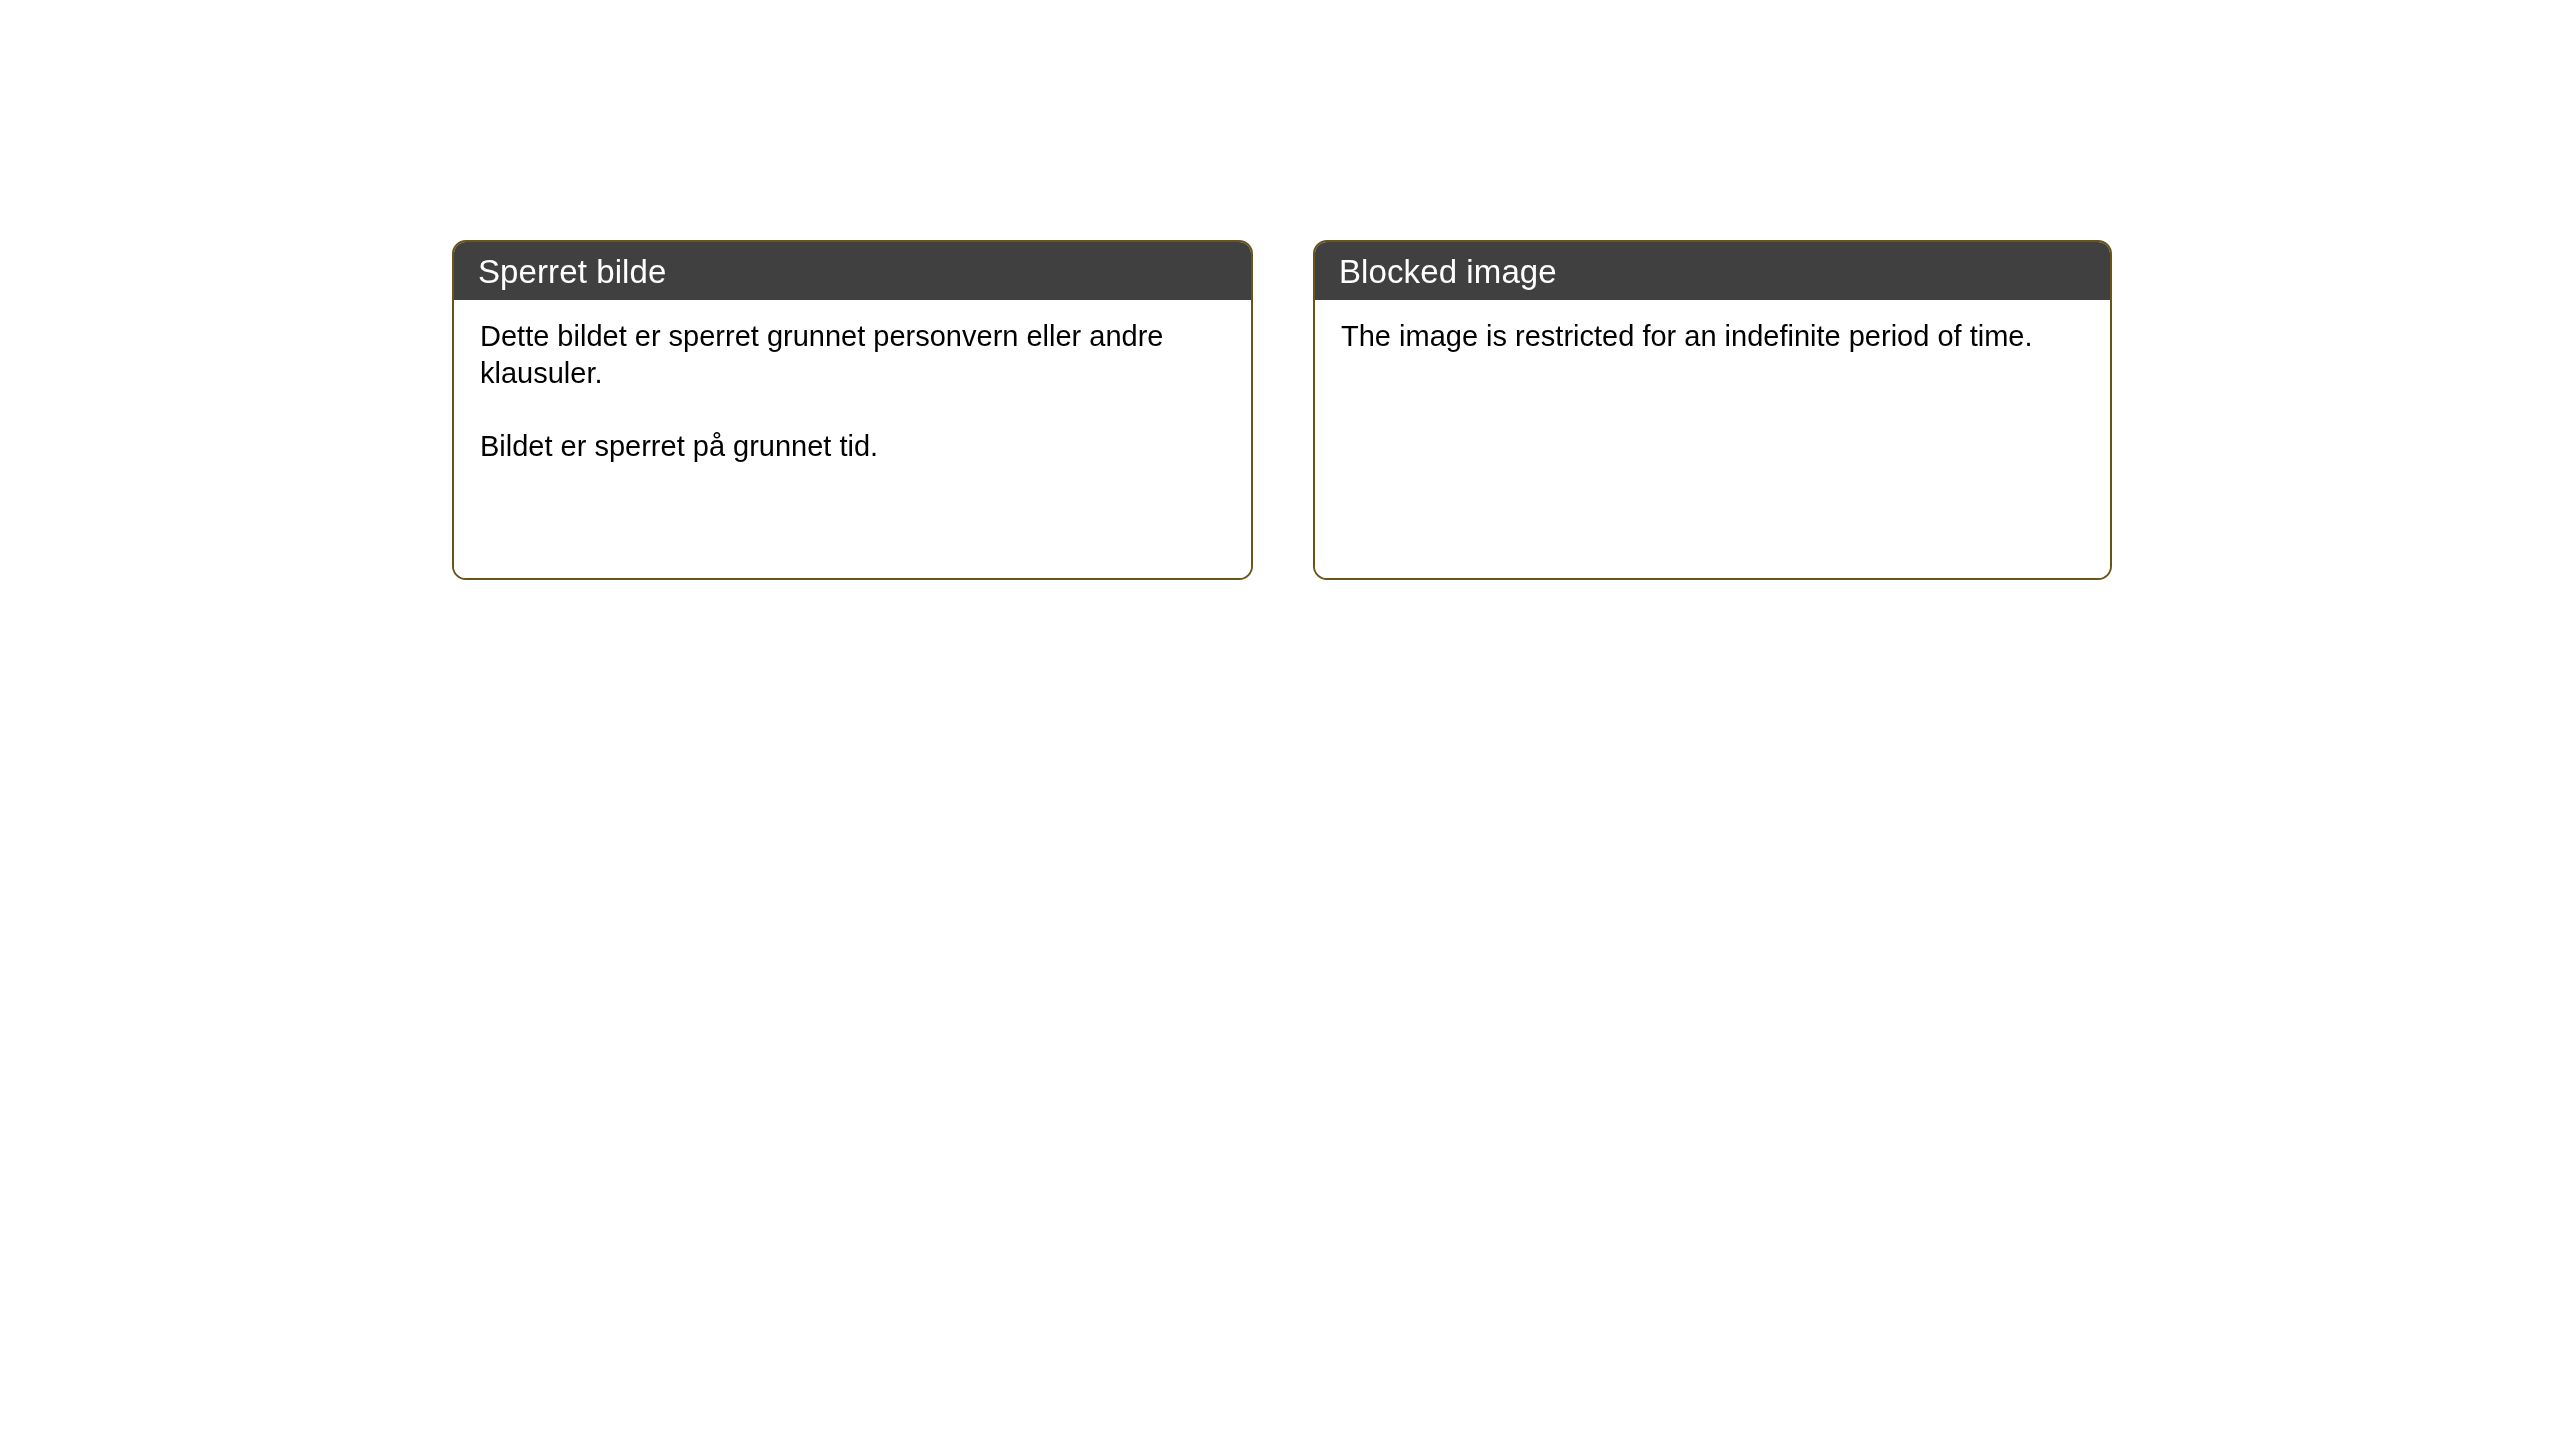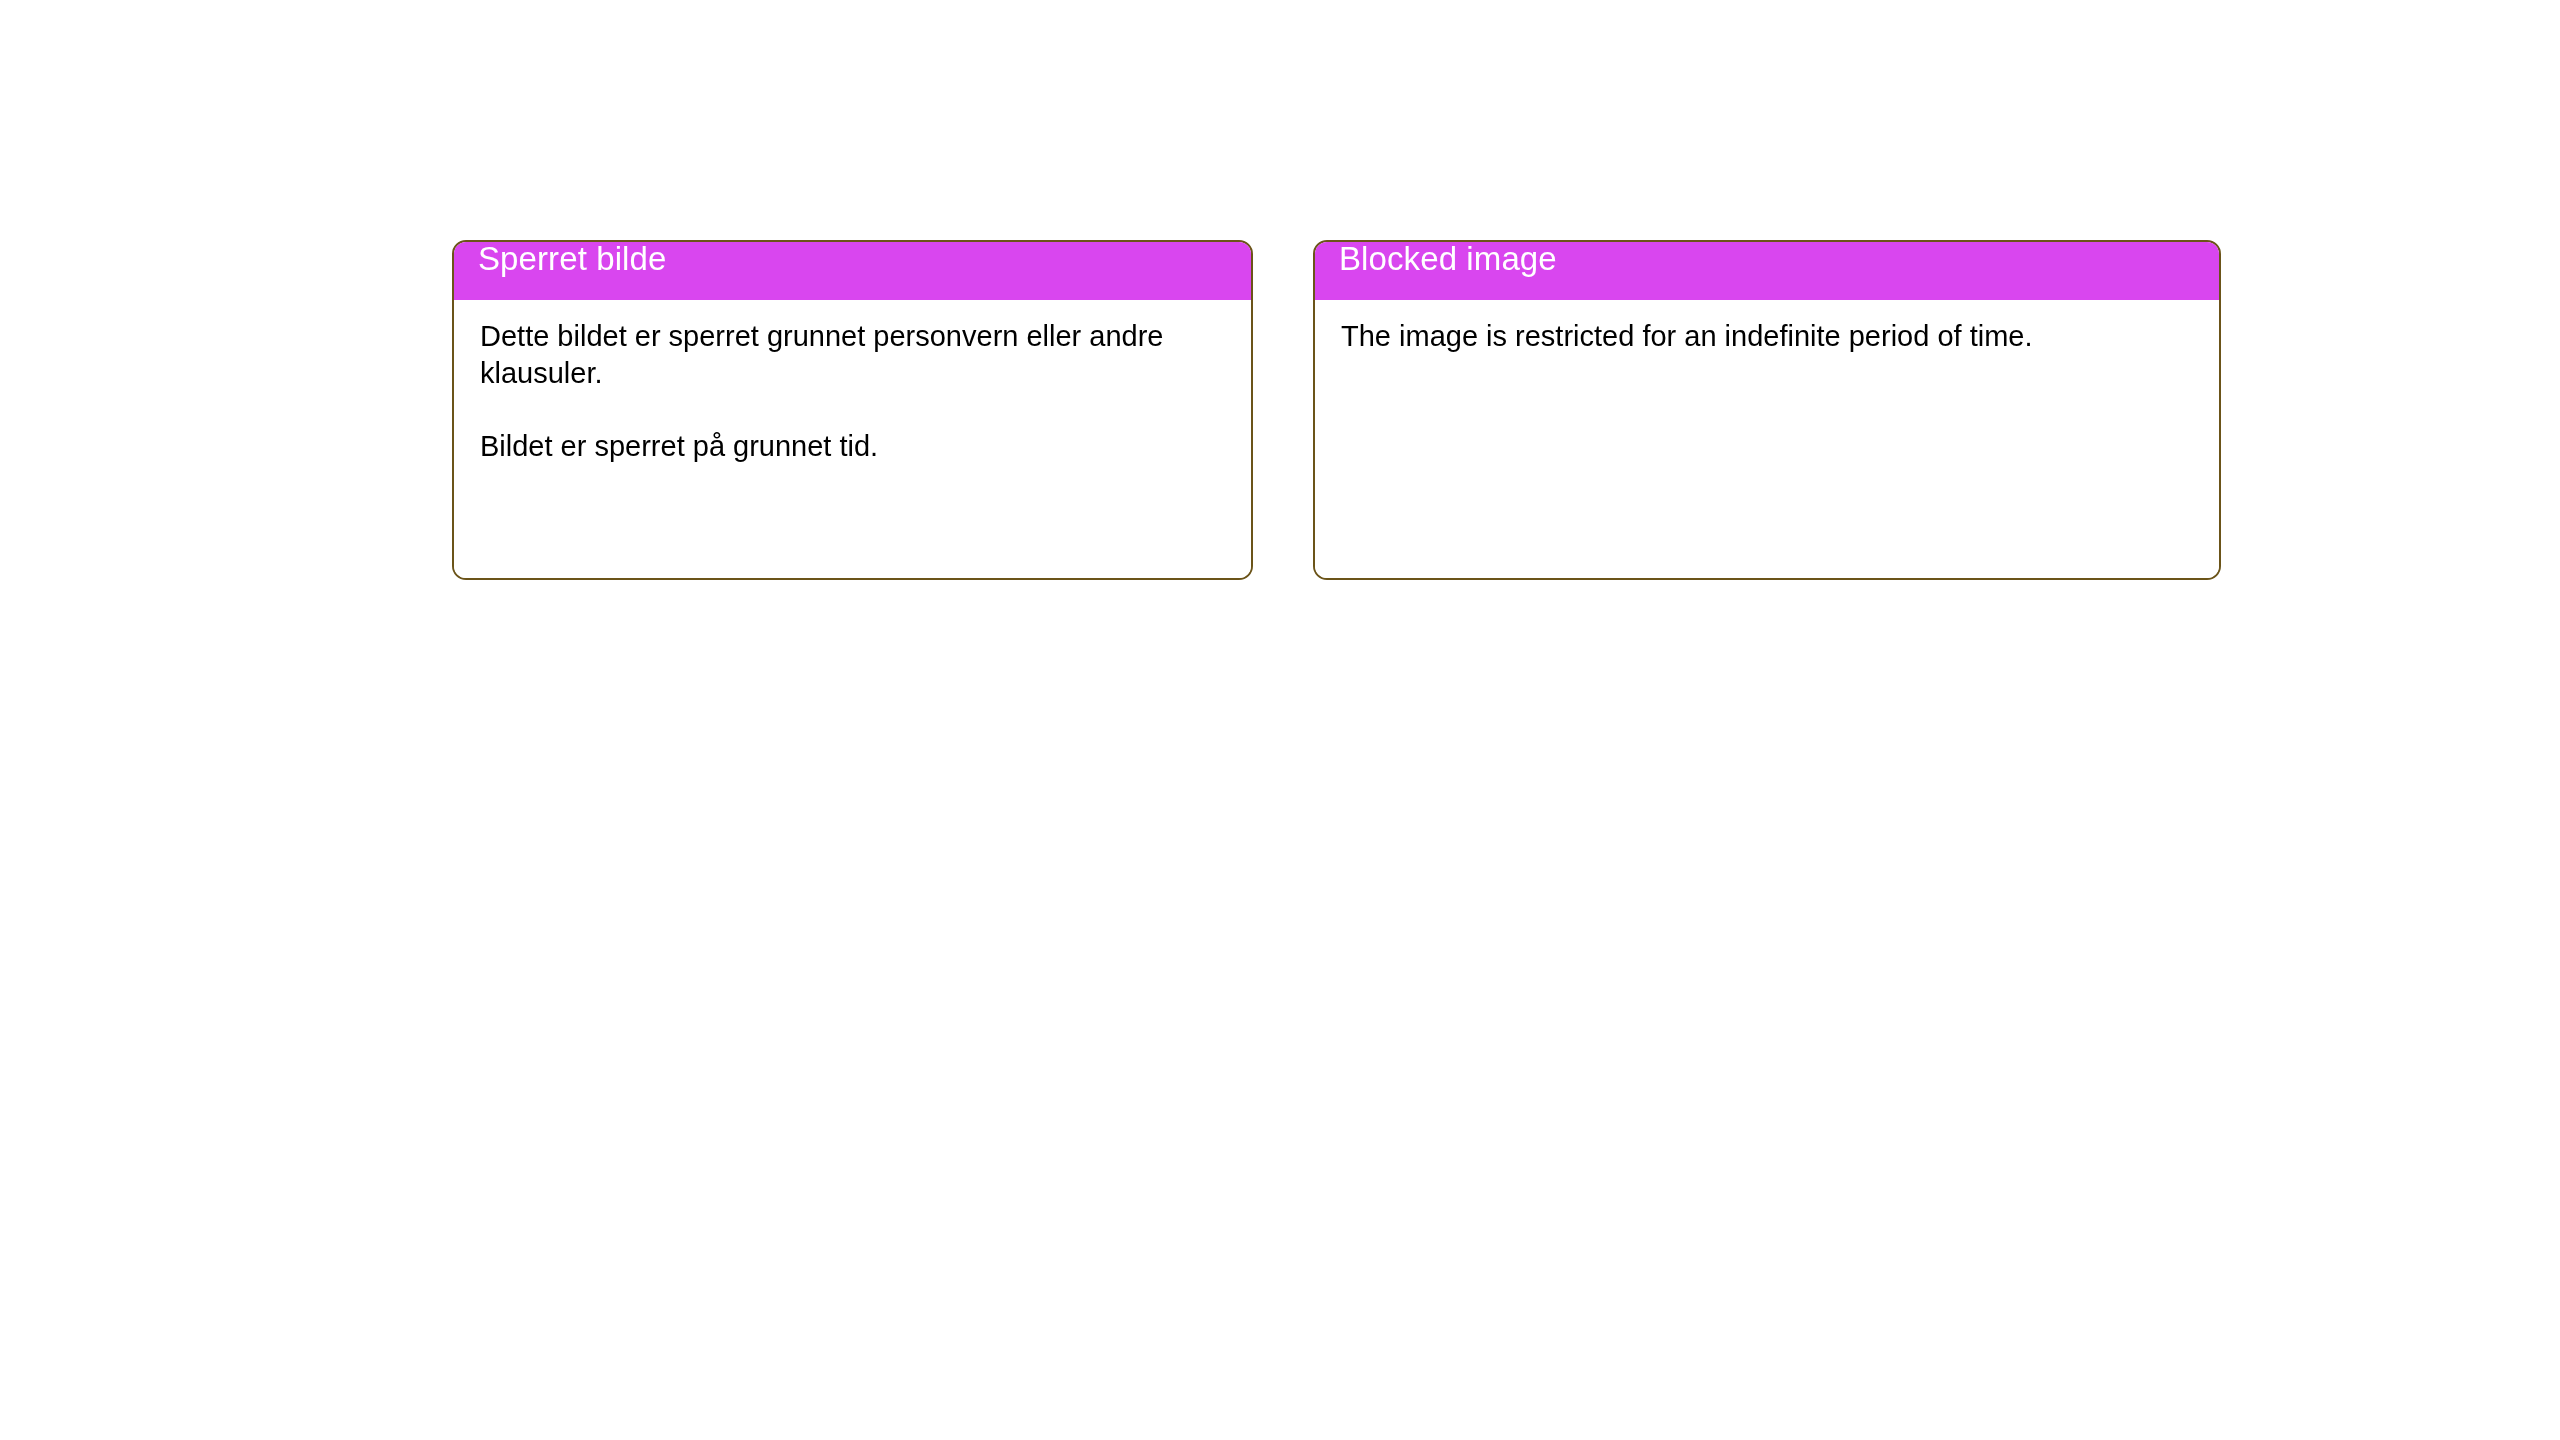--- a/index.html
+++ b/index.html
@@ -25,27 +25,28 @@
     height: 340px;
     box-sizing: border-box;
     background: #ffffff;
     border: 2px solid #6b5419;
     border-radius: 14px;
     overflow: hidden;
     display: flex;
     flex-direction: column;
   }
   .card.card-no { left: 452px; }
-  .card.card-en { left: 1313px; width: 908px; }
+  .card.card-en { left: 1313px; width: 799px; }
 
   .card-header {
     flex: 0 0 auto;
     height: 58px;
-    background: #d946ef;
+    background: #404040;
     display: flex;
+    align-items: center;
     padding: 0 0 0 24px;
     box-sizing: border-box;
   }
   .card-title {
     color: #ffffff;
     font-size: 33px;
     font-weight: 400;
     line-height: 1;
     letter-spacing: 0.1px;
     white-space: nowrap;

